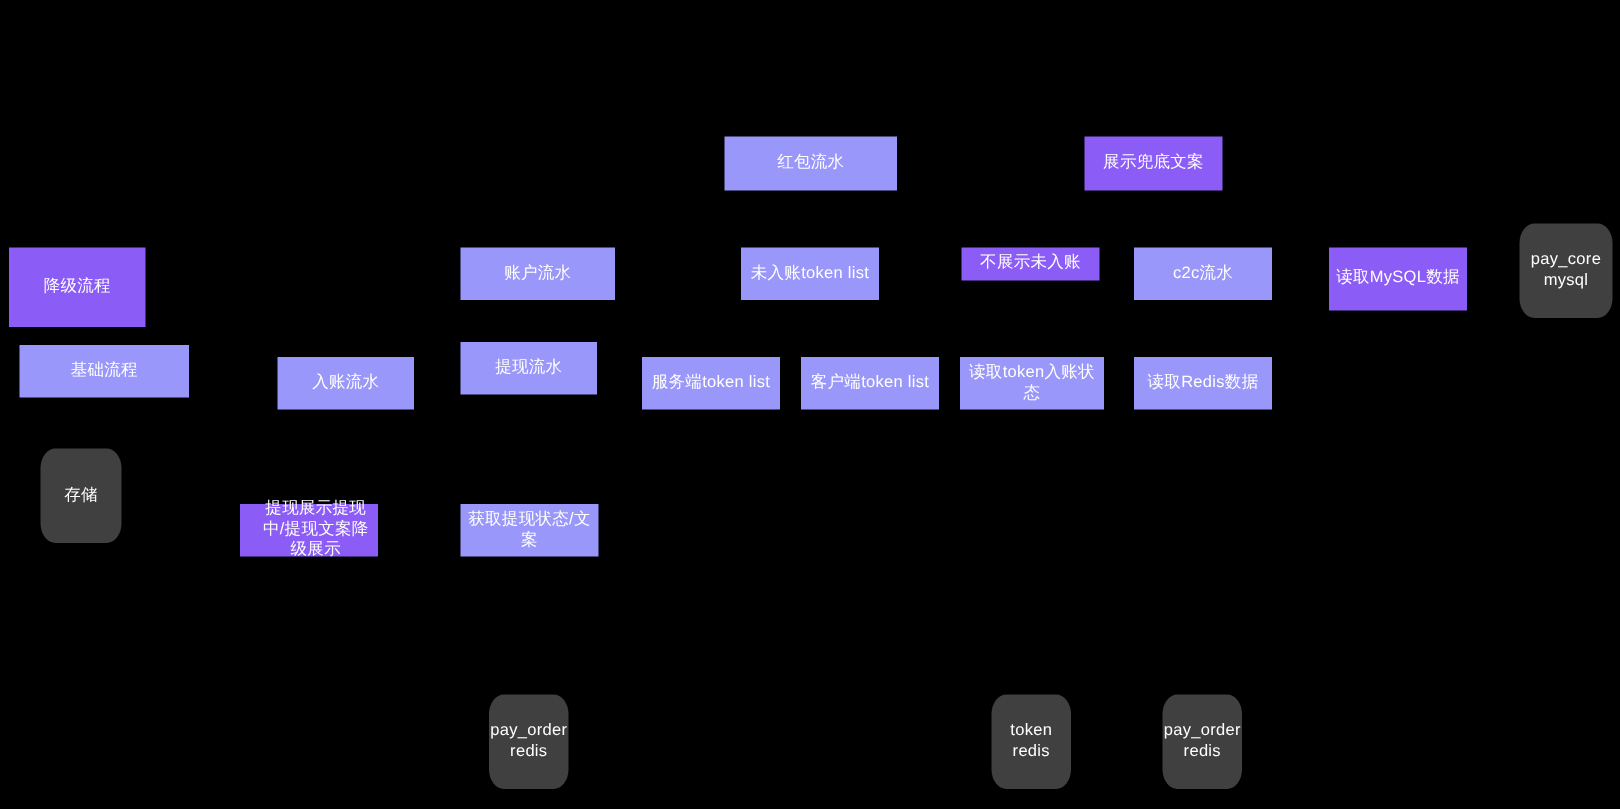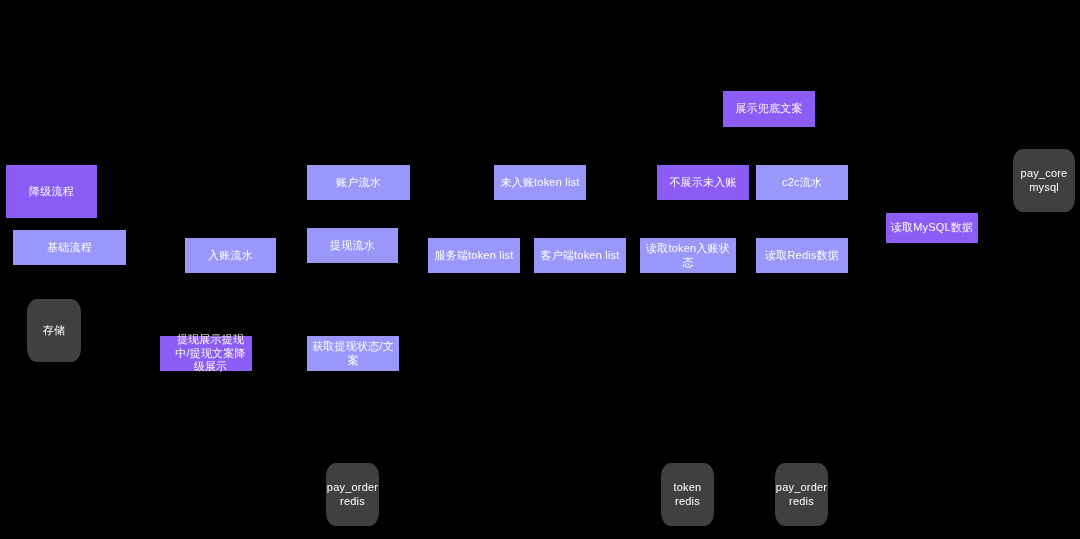--- a/index.html
+++ b/index.html
@@ -41,27 +41,28 @@
   }
   .node.cyl .lbl {
     display: block;
   }
   .lbl { display: block; }
 </style>
 </head>
 <body>
 
 <div id="canvas" style="background: rgb(0, 0, 0);">
+    <div class="node purple " style="left: 483px; top: 91px; width: 115px; height: 36px;"><span class="lbl">红包流水</span></div>
     <div class="node green " style="left: 723px; top: 91px; width: 92px; height: 36px;"><span class="lbl">展示兜底文案</span></div>
     <div class="node green " style="left: 6px; top: 165px; width: 91px; height: 53px;"><span class="lbl">降级流程</span></div>
     <div class="node purple " style="left: 307px; top: 165px; width: 103px; height: 35px;"><span class="lbl">账户流水</span></div>
     <div class="node purple " style="left: 494px; top: 165px; width: 92px; height: 35px;"><span class="lbl">未入账token list</span></div>
-    <div class="node green " style="left: 657px; top: 165px; width: 92px; height: 35px;"><span class="lbl">不展示未入账</span></div>
+    <div class="node green " style="left: 641px; top: 165px; width: 92px; height: 22px;"><span class="lbl">不展示未入账</span></div>
     <div class="node purple " style="left: 756px; top: 165px; width: 92px; height: 35px;"><span class="lbl">c2c流水</span></div>
-    <div class="node green " style="left: 886px; top: 165px; width: 92px; height: 30px; margin-top: 48px;"><span class="lbl">读取MySQL数据</span></div>
+    <div class="node green " style="left: 886px; top: 165px; width: 92px; height: 42px;"><span class="lbl">读取MySQL数据</span></div>
     <div class="node pink cyl" style="left: 1013px; top: 149px; width: 62px; height: 63px;"><span class="lbl">pay_core
 mysql</span></div>
     <div class="node purple " style="left: 13px; top: 230px; width: 113px; height: 35px;"><span class="lbl">基础流程</span></div>
     <div class="node purple " style="left: 185px; top: 238px; width: 91px; height: 35px;"><span class="lbl">入账流水</span></div>
     <div class="node purple " style="left: 307px; top: 228px; width: 91px; height: 35px;"><span class="lbl">提现流水</span></div>
     <div class="node purple " style="left: 428px; top: 238px; width: 92px; height: 35px;"><span class="lbl">服务端token list</span></div>
     <div class="node purple " style="left: 534px; top: 238px; width: 92px; height: 35px;"><span class="lbl">客户端token list</span></div>
     <div class="node purple " style="left: 640px; top: 238px; width: 96px; height: 35px;"><span class="lbl">读取token入账状态</span></div>
     <div class="node pink cyl" style="left: 27px; top: 299px; width: 54px; height: 63px;"><span class="lbl">存储</span></div>
     <div class="node purple " style="left: 756px; top: 238px; width: 92px; height: 35px;"><span class="lbl">读取Redis数据</span></div>

